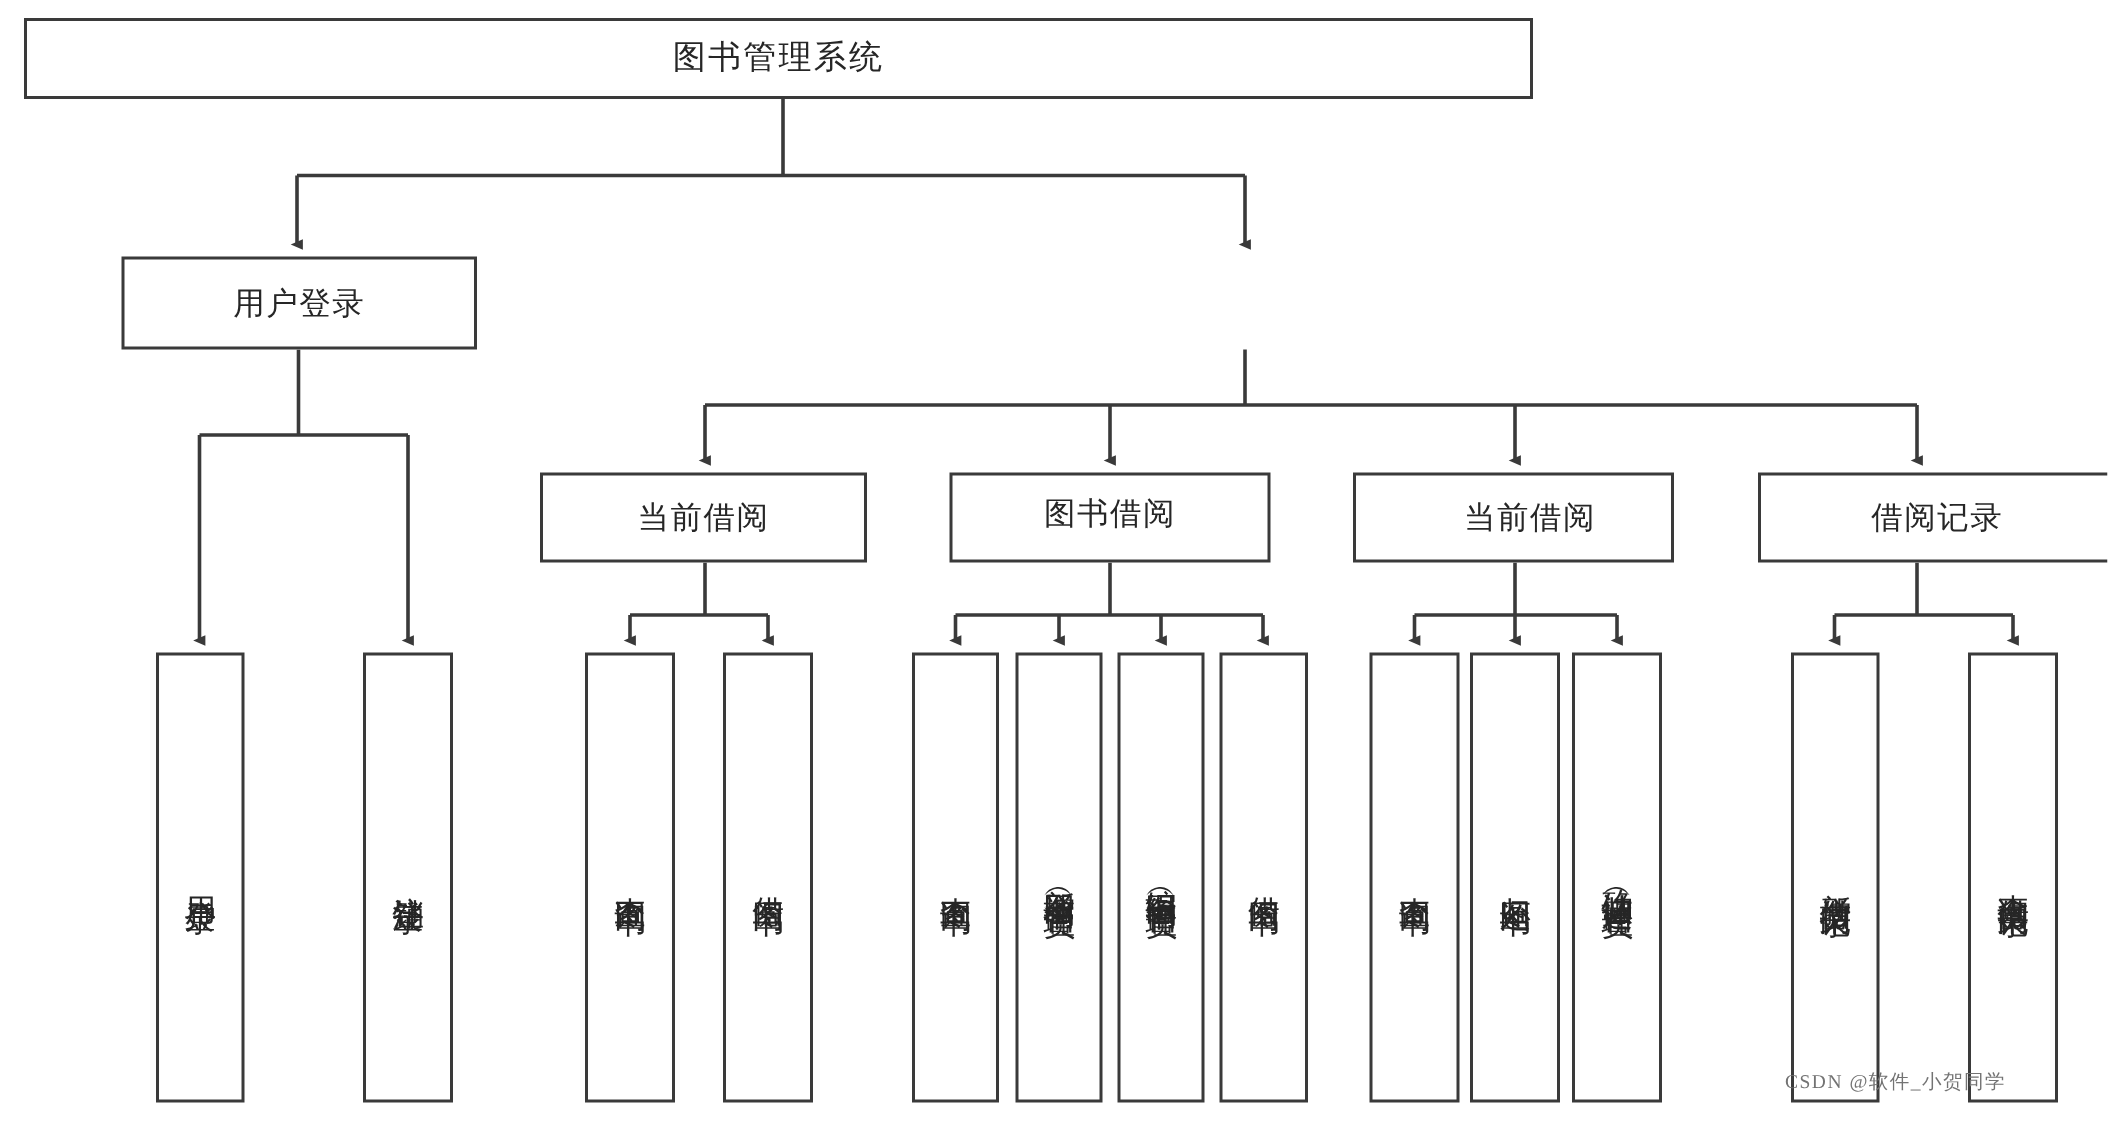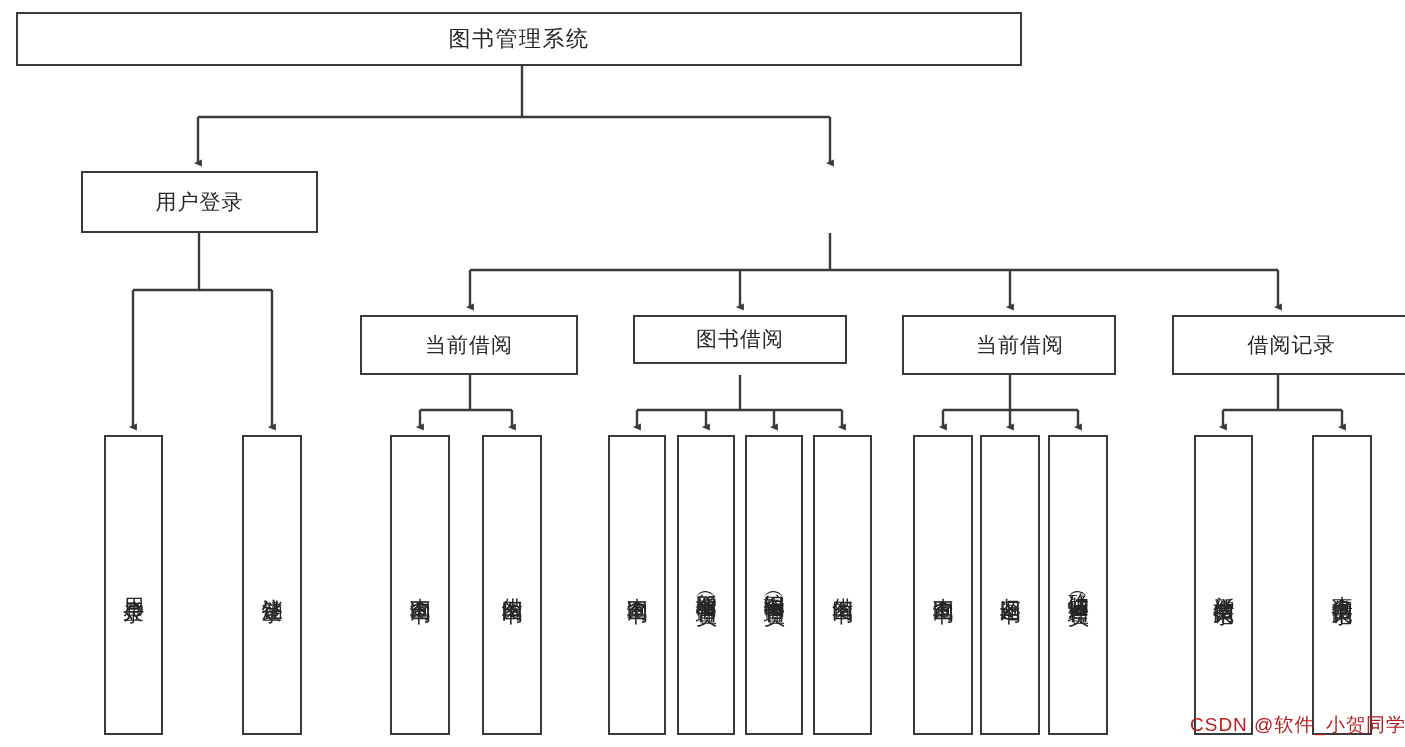--- a/index.html
+++ b/index.html
@@ -44,25 +44,25 @@
   }
   .node.vert {
     writing-mode: vertical-rl;
     text-orientation: upright;
     font-size: 21px;
     letter-spacing: 2px;
     padding: 6px 0;
   }
   .watermark {
     position: absolute;
-    font-size: 19px;
-    color: #b91c1c;
+    font-size: 13px;
+    color: #737373;
     letter-spacing: 1px;
     white-space: nowrap;
-    font-family: Liberation Sans, sans-serif;
+    font-family: Liberation Serif, serif;
   }
 </style>
 </head>
 <body>
 
 <div id="canvas">
 
   <svg class="wires" viewBox="0 0 1405 747">
     <defs>
       <marker id="arrow" markerWidth="9" markerHeight="9" refX="4" refY="4.4" orient="auto" markerUnits="userSpaceOnUse">
@@ -111,21 +111,21 @@
       <path d="M1223,410 L1223,427" marker-end="url(#arrow)"></path>
       <path d="M1342,410 L1342,427" marker-end="url(#arrow)"></path>
     </g>
   </svg>
 
   <div class="node title" style="left:16px; top:12px; width:1006px; height:54px;">图书管理系统</div>
 
   <div class="node horiz" style="left:81px; top:171px; width:237px; height:62px;">用户登录</div>
 
   <div class="node horiz" style="left:360px; top:315px; width:218px; height:60px;">当前借阅</div>
-  <div class="node horiz" style="left:633px; top:315px; width:214px; height:49px;">图书借阅</div>
+  <div class="node horiz" style="left:633px; top:315px; width:214px; height:60px;font-family:Liberation Mono, monospace;">图书借阅</div>
   <div class="node horiz" style="left:902px; top:315px; width:214px; height:60px;padding-left:22px;">当前借阅</div>
   <div class="node horiz" style="left:1172px; top:315px; width:239px; height:60px;">借阅记录</div>
 
   <div class="node vert" style="left:104px; top:435px; width:59px; height:300px;">用户登录</div>
   <div class="node vert" style="left:242px; top:435px; width:60px; height:300px;">注销登录</div>
 
   <div class="node vert" style="left:390px; top:435px; width:60px; height:300px;">查询图书</div>
   <div class="node vert" style="left:482px; top:435px; width:60px; height:300px;">借阅图书</div>
 
   <div class="node vert" style="left:608px; top:435px; width:58px; height:300px;">查询图书</div>

